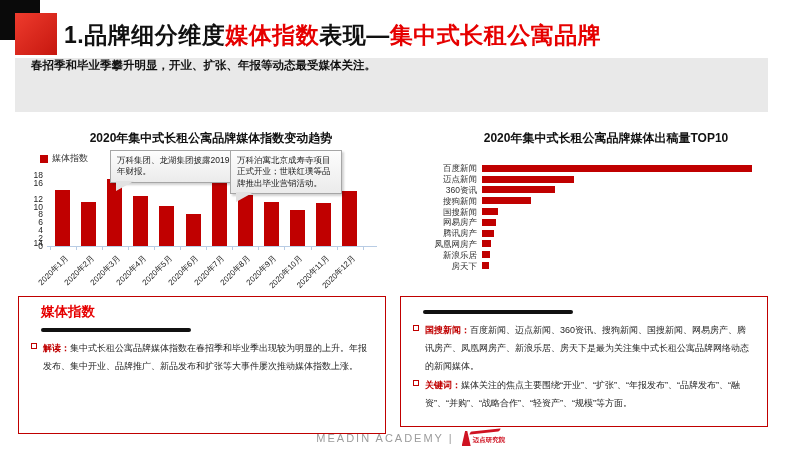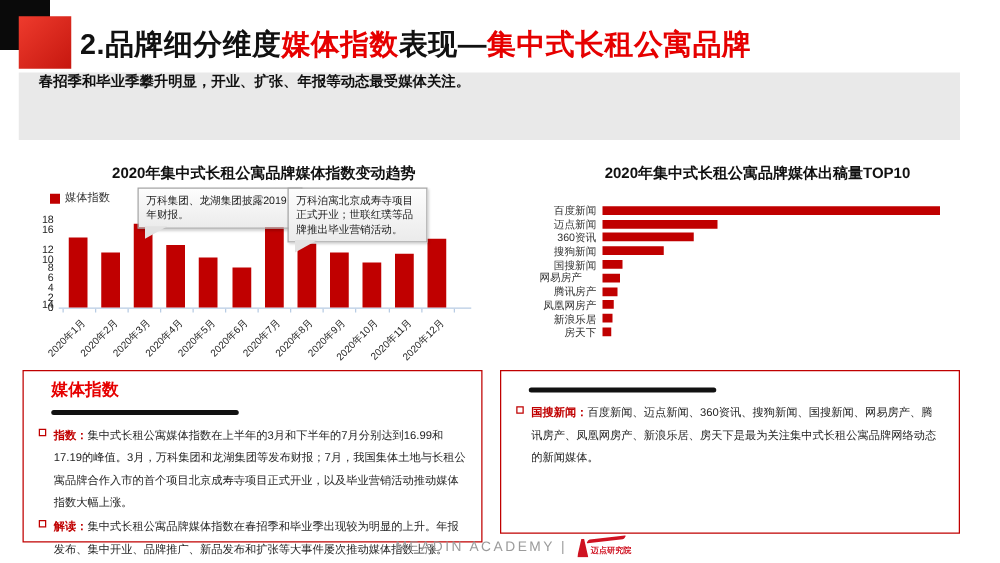--- a/index.html
+++ b/index.html
@@ -64,21 +64,21 @@
                clip-path:polygon(38% 0,62% 0,100% 100%,0 100%); }
   .logo-text { position:absolute; left:11px; top:7px; font-size:6.5px; font-weight:bold; color:#cf1322; white-space:nowrap; }
 </style>
 </head>
 <body>
 
 <div class="slide">
 
   <div class="hdr-black"></div>
   <div class="hdr-red"></div>
-  <h1 class="title"><span class="t-black">2.品牌细分维度</span><span class="t-red">媒体指数</span><span class="t-black">表现—</span><span class="t-red">集中式长租公寓品牌</span></h1>
+  <h1 class="title"><span class="t-black">1.品牌细分维度</span><span class="t-red">媒体指数</span><span class="t-black">表现—</span><span class="t-red">集中式长租公寓品牌</span></h1>
 
   <div class="subbar">
     <span>春招季和毕业季攀升明显，开业、扩张、年报等动态最受媒体关注。</span>
   </div>
 
   <div class="chart chart-left">
     <div class="c-title">2020年集中式长租公寓品牌媒体指数变动趋势</div>
     <div class="legend">
       <span class="legend-swatch"></span>
       <span class="legend-label">媒体指数</span>
@@ -149,51 +149,51 @@
         <div class="hlabel" style="top: 35.3px;">百度新闻</div>
         <div class="hbar" style="top: 36.8px; width: 270px; background: rgb(192, 0, 0);"></div>
         <div class="hlabel" style="top: 46.1px;">迈点新闻</div>
         <div class="hbar" style="top: 47.6px; width: 91.8px; background: rgb(192, 0, 0);"></div>
         <div class="hlabel" style="top: 56.9px;">360资讯</div>
         <div class="hbar" style="top: 58.4px; width: 72.9px; background: rgb(192, 0, 0);"></div>
         <div class="hlabel" style="top: 67.7px;">搜狗新闻</div>
         <div class="hbar" style="top: 69.2px; width: 48.6px; background: rgb(192, 0, 0);"></div>
         <div class="hlabel" style="top: 78.5px;">国搜新闻</div>
         <div class="hbar" style="top: 80px; width: 16.2px; background: rgb(192, 0, 0);"></div>
-        <div class="hlabel" style="top: 89.3px; text-align: center;">网易房产</div>
+        <div class="hlabel" style="top: 89.3px;">网易房产</div>
         <div class="hbar" style="top: 90.8px; width: 13.5px; background: rgb(192, 0, 0);"></div>
         <div class="hlabel" style="top: 100.1px;">腾讯房产</div>
         <div class="hbar" style="top: 101.6px; width: 12.15px; background: rgb(192, 0, 0);"></div>
         <div class="hlabel" style="top: 110.9px;">凤凰网房产</div>
         <div class="hbar" style="top: 112.4px; width: 9.45px; background: rgb(192, 0, 0);"></div>
         <div class="hlabel" style="top: 121.7px;">新浪乐居</div>
         <div class="hbar" style="top: 123.2px; width: 8.1px; background: rgb(192, 0, 0);"></div>
         <div class="hlabel" style="top: 132.5px;">房天下</div>
         <div class="hbar" style="top: 134px; width: 6.75px; background: rgb(192, 0, 0);"></div>
       </div>
   </div>
 
   <section class="panel panel-left">
     <h2 class="p-title">媒体指数</h2>
     <div class="p-rule"></div>
     <div class="bullet">
       <span class="b-marker"></span>
-      <p class="b-text"><b class="b-label">指数：</b><span>集中式长租公寓媒体指数在上半年的3月和下半年的7月分别达到16.99和17.19的峰值。3月，万科集团和龙湖集团等发布财报；7月，我国集体土地与长租公寓品牌合作入市的首个项目北京成寿寺项目正式开业，以及毕业营销活动推动媒体指数大幅上涨。</span></p>
-    </div>
-    <div class="bullet">
-      <span class="b-marker"></span>
       <p class="b-text"><b class="b-label">解读：</b><span>集中式长租公寓品牌媒体指数在春招季和毕业季出现较为明显的上升。年报发布、集中开业、品牌推广、新品发布和扩张等大事件屡次推动媒体指数上涨。</span></p>
     </div>
   </section>
 
   <section class="panel panel-right">
     <div class="p-rule"></div>
     <div class="bullet">
       <span class="b-marker"></span>
       <p class="b-text"><b class="b-label">国搜新闻：</b><span>百度新闻、迈点新闻、360资讯、搜狗新闻、国搜新闻、网易房产、腾讯房产、凤凰网房产、新浪乐居、房天下是最为关注集中式长租公寓品牌网络动态的新闻媒体。</span></p>
+    </div>
+    <div class="bullet">
+      <span class="b-marker"></span>
+      <p class="b-text"><b class="b-label">关键词：</b><span>媒体关注的焦点主要围绕“开业”、“扩张”、“年报发布”、“品牌发布”、“融资”、“并购”、“战略合作”、“轻资产”、“规模”等方面。</span></p>
     </div>
   </section>
 
   <footer class="footer">
     <span class="brand">MEADIN ACADEMY |</span>
     <span class="logo">
       <i class="logo-swoosh"></i>
       <i class="logo-beam"></i>
       <span class="logo-text">迈点研究院</span>
     </span>

